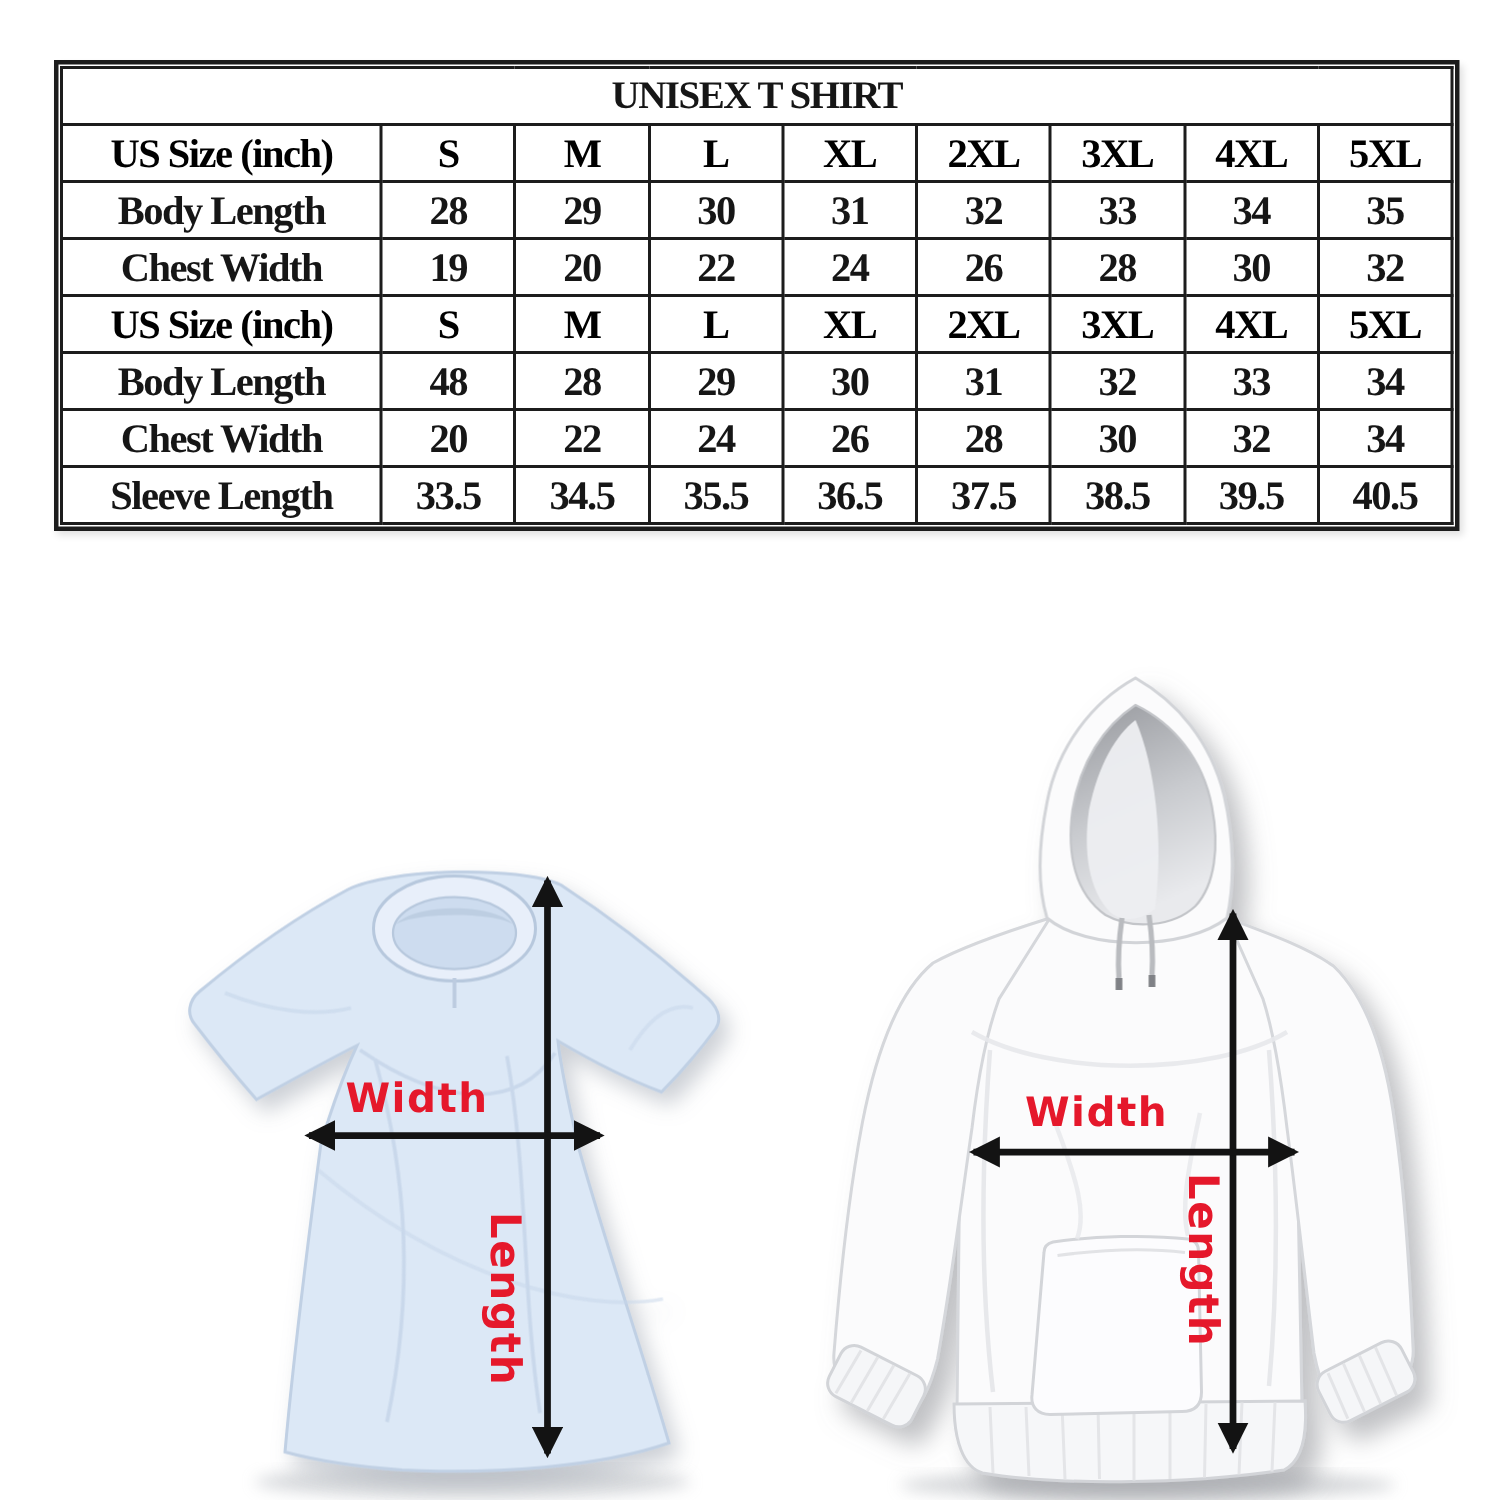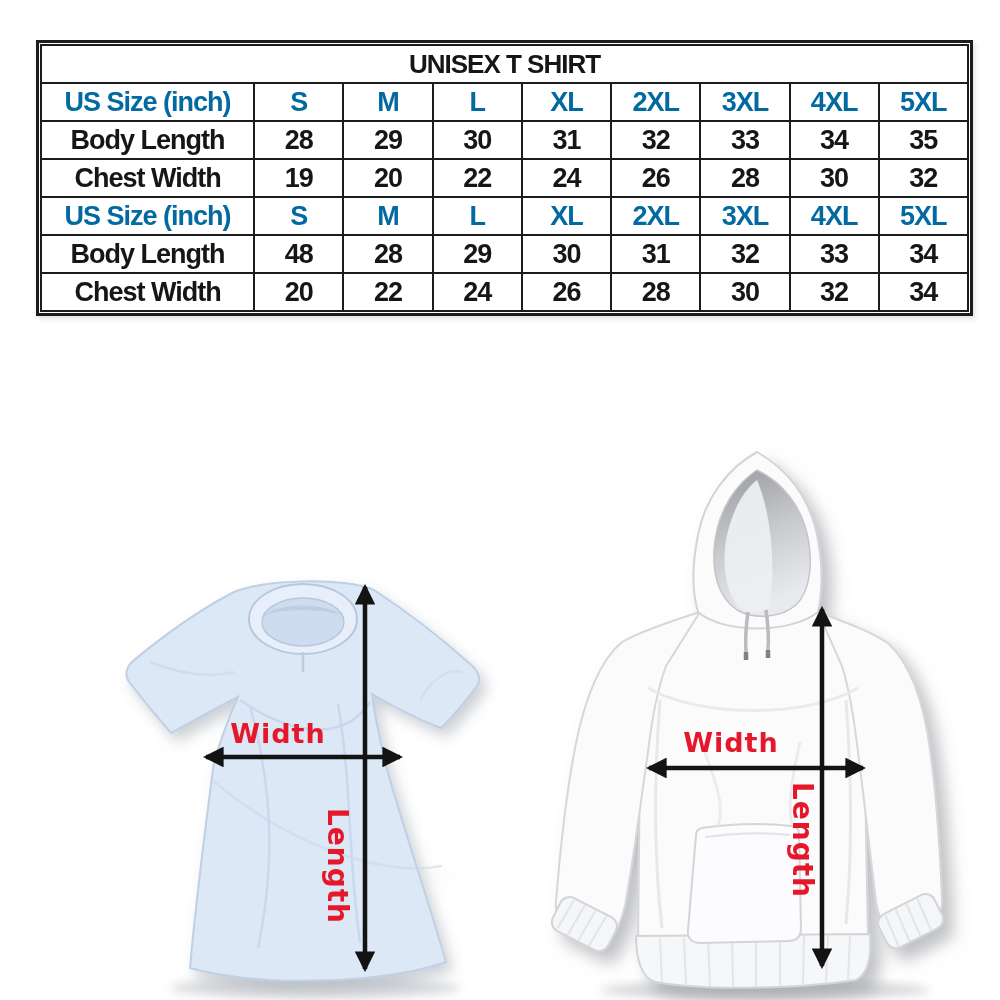--- a/index.html
+++ b/index.html
@@ -5,34 +5,35 @@
   html,body{margin:0;padding:0;background:#fff;}
   .stage{
     position:relative;width:1000px;height:1000px;background:#ffffff;overflow:hidden;
     font-family:"Liberation Sans",sans-serif;
   }
   
   .chart{
     position:absolute;left:36px;top:40px;width:929px;
     border:3px solid #1c1c1c;background:#fff;padding:1px;
     box-shadow:2px 3px 5px rgba(0,0,0,.12);
+    font-family:Liberation Serif, serif;
   }
   .chart table{
     width:100%;border-collapse:collapse;table-layout:fixed;
     border:1px solid #1c1c1c;
   }
   .chart td{
     border:2px solid #1c1c1c;text-align:center;vertical-align:middle;
     height:36px;padding:0;
     font-weight:bold;font-size:27px;letter-spacing:-1px;color:#161616;
     white-space:nowrap;overflow:hidden;
   }
   .chart col.c0{width:23%;}
   .chart tr.title-row td{font-size:26px;}
-  .chart tr.head-row td{color:#0369a1;}
+  .chart tr.head-row td{color:#000000;}
   .chart tr.divider td{border-top:6px double #1c1c1c;}
   
   .fig{position:absolute;left:0;top:380px;width:1000px;height:620px;}
   
   .mlabel{
     position:absolute;transform:translate(-50%,-50%);
     font-family:"DejaVu Sans",sans-serif;font-weight:bold;
     color:#e5182b;white-space:nowrap;letter-spacing:1px;
   }
   .mlabel.vert{transform:translate(-50%,-50%) rotate(90deg);}
@@ -123,20 +124,31 @@
         <tr>
           <td>Chest Width</td>
           <td>20</td>
           <td>22</td>
           <td>24</td>
           <td>26</td>
           <td>28</td>
           <td>30</td>
           <td>32</td>
           <td>34</td>
+        </tr>
+        <tr>
+          <td>Sleeve Length</td>
+          <td>33.5</td>
+          <td>34.5</td>
+          <td>35.5</td>
+          <td>36.5</td>
+          <td>37.5</td>
+          <td>38.5</td>
+          <td>39.5</td>
+          <td>40.5</td>
         </tr>
       </tbody>
     </table>
   </div>
 
   <svg class="fig" viewBox="0 380 1000 620">
     <defs>
       <marker id="ah" viewBox="0 0 10 10" refX="8.5" refY="5" markerWidth="4.6" markerHeight="4.6" orient="auto-start-reverse">
         <path d="M0 0 L10 5 L0 10 z" fill="#131313"></path>
       </marker>

